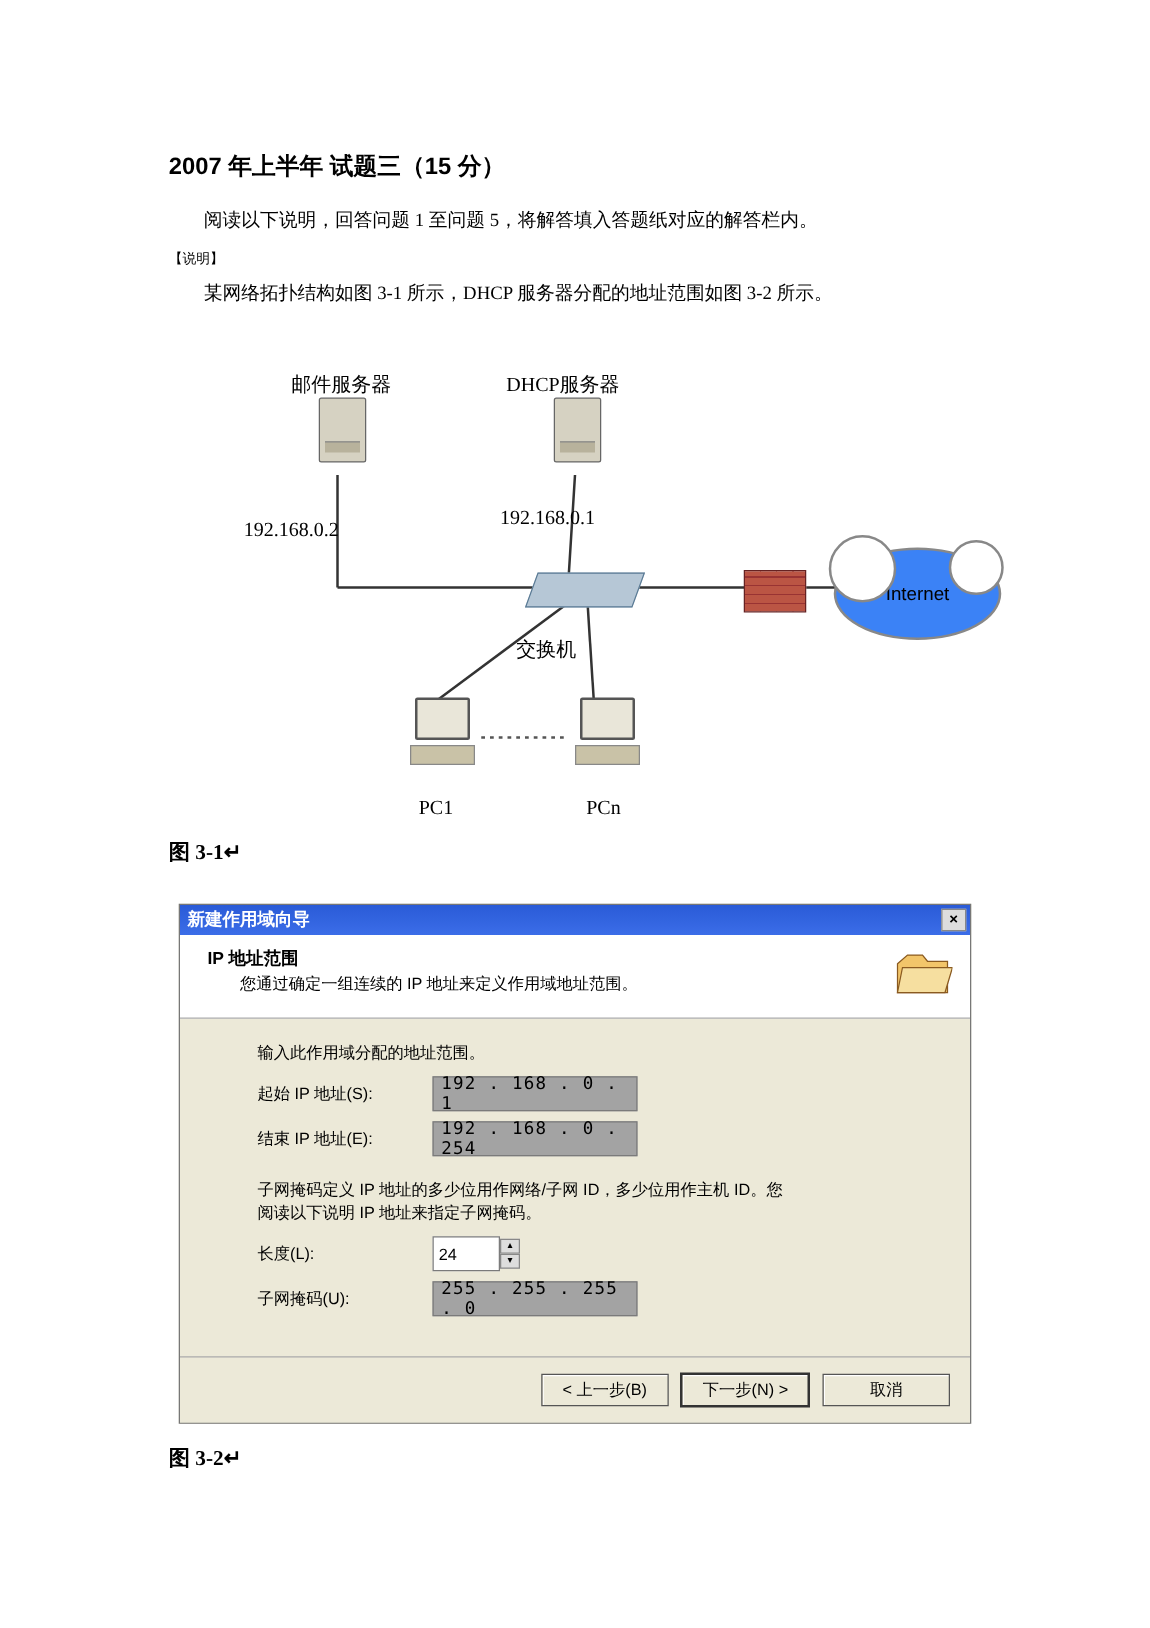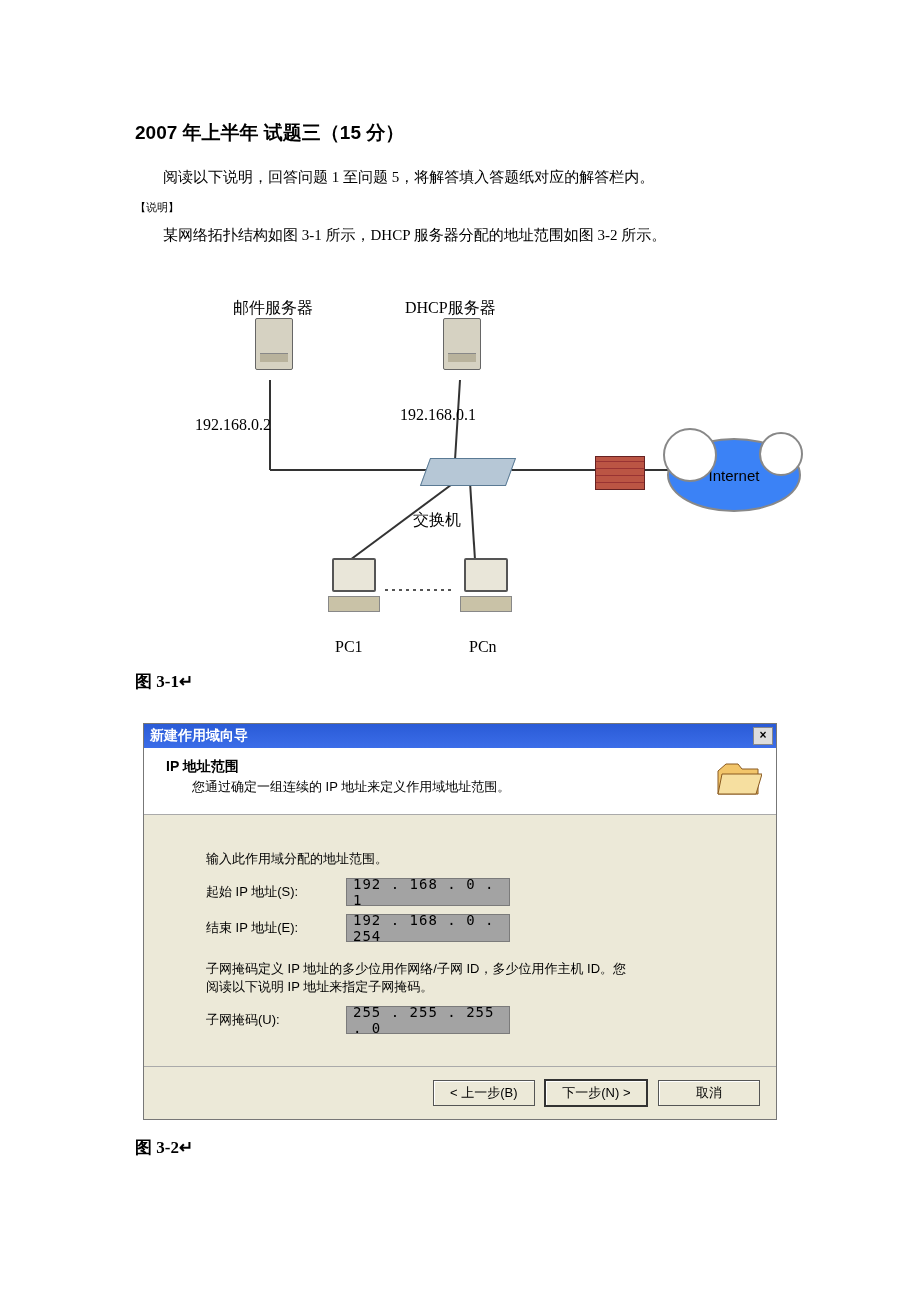--- a/index.html
+++ b/index.html
@@ -115,21 +115,20 @@
   }
   .dlg-header h3 { margin:0 0 2px 0; font-size:14px; font-weight:bold; }
   .dlg-header .sub { font-size:13px; margin-left:26px; }
   .folder-icon {
     position:absolute; right:14px; top:10px; width:46px; height:40px;
   }
   .folder-icon svg { width:100%; height:100%; }
   .dlg-body {
     padding: 18px 72px 24px 62px;
     font-size:13px;
-    margin-top:17px;
   }
   .dlg-body p { margin:0 0 10px 0; line-height:18px; }
   .input-row { display:flex; align-items:center; margin:8px 0; }
   .input-row .lab { width:140px; }
   .ip-box {
     width:150px; height:22px; border:1px solid #7b7b7b; background:#a3a3a3;
     font-family: monospace; font-size:14px; padding:2px 6px; letter-spacing:1px;
     display:flex; align-items:center;
   }
   .len-row { margin-top:6px; }
@@ -234,20 +233,28 @@
       <div class="input-row">
         <span class="lab">结束 IP 地址(E):</span>
         <div class="ip-box">192 . 168 .  0  . 254</div>
       </div>
 
       <p style="margin-top:18px;">
         <span>子网掩码定义 IP 地址的多少位用作网络/子网 ID，多少位用作主机 ID。您</span><br>
         <span>阅读以下说明 IP 地址来指定子网掩码。</span>
       </p>
 
+      <div class="input-row len-row">
+        <span class="lab">长度(L):</span>
+        <div class="spin">24</div>
+        <div class="spin-btns">
+          <div>▴</div>
+          <div>▾</div>
+        </div>
+      </div>
       <div class="input-row">
         <span class="lab">子网掩码(U):</span>
         <div class="ip-box">255 . 255 . 255 .  0</div>
       </div>
     </div>
 
     <div class="dlg-footer">
       <span class="btn">&lt; 上一步(B)</span>
       <span class="btn def">下一步(N) &gt;</span>
       <span class="btn">取消</span>

